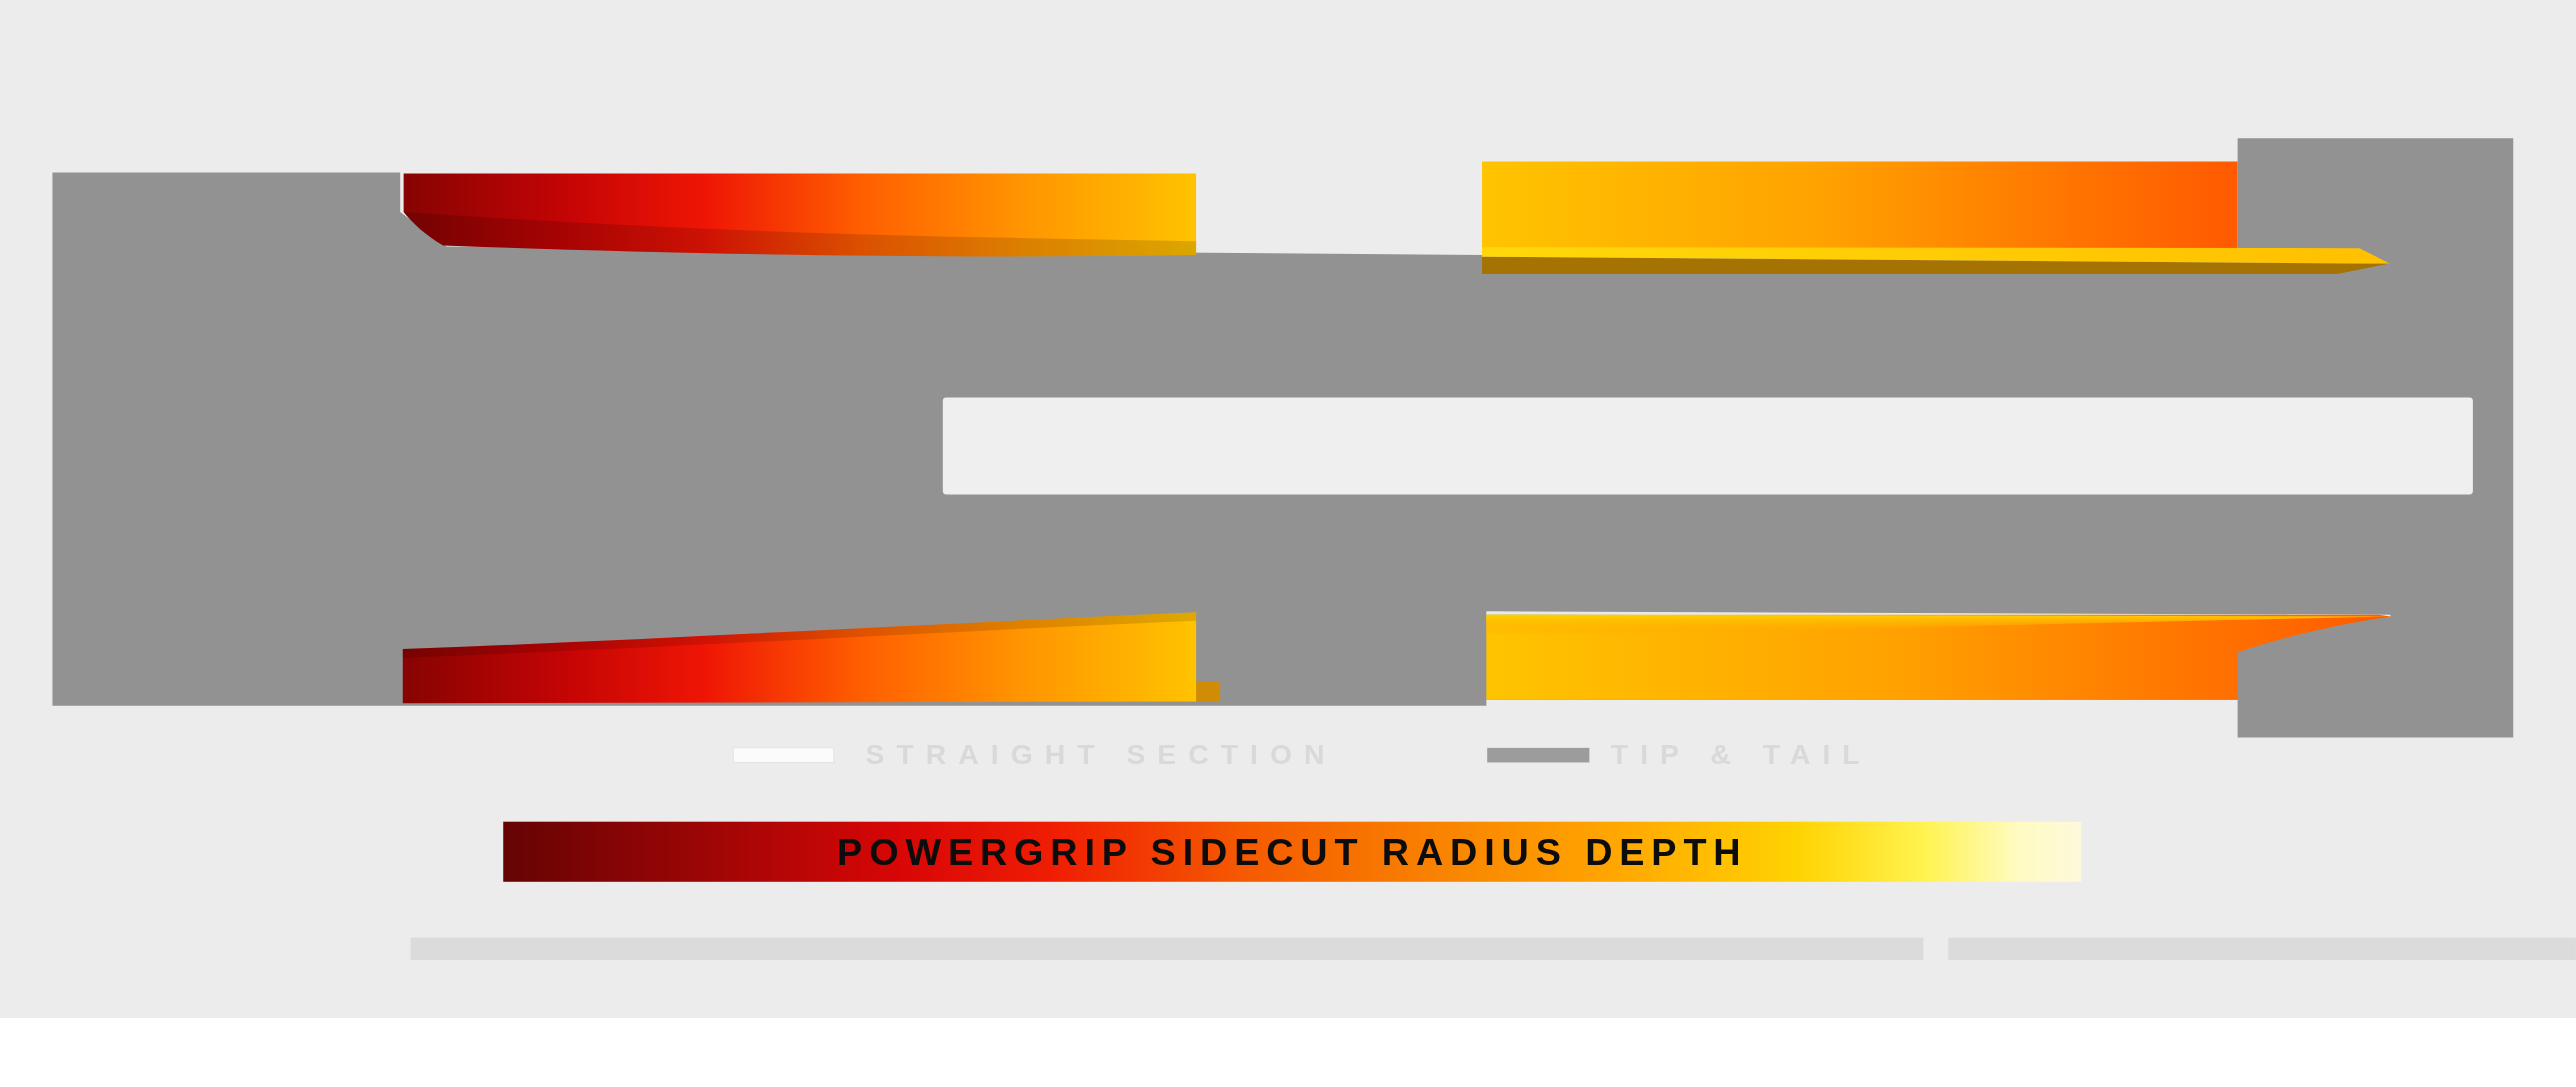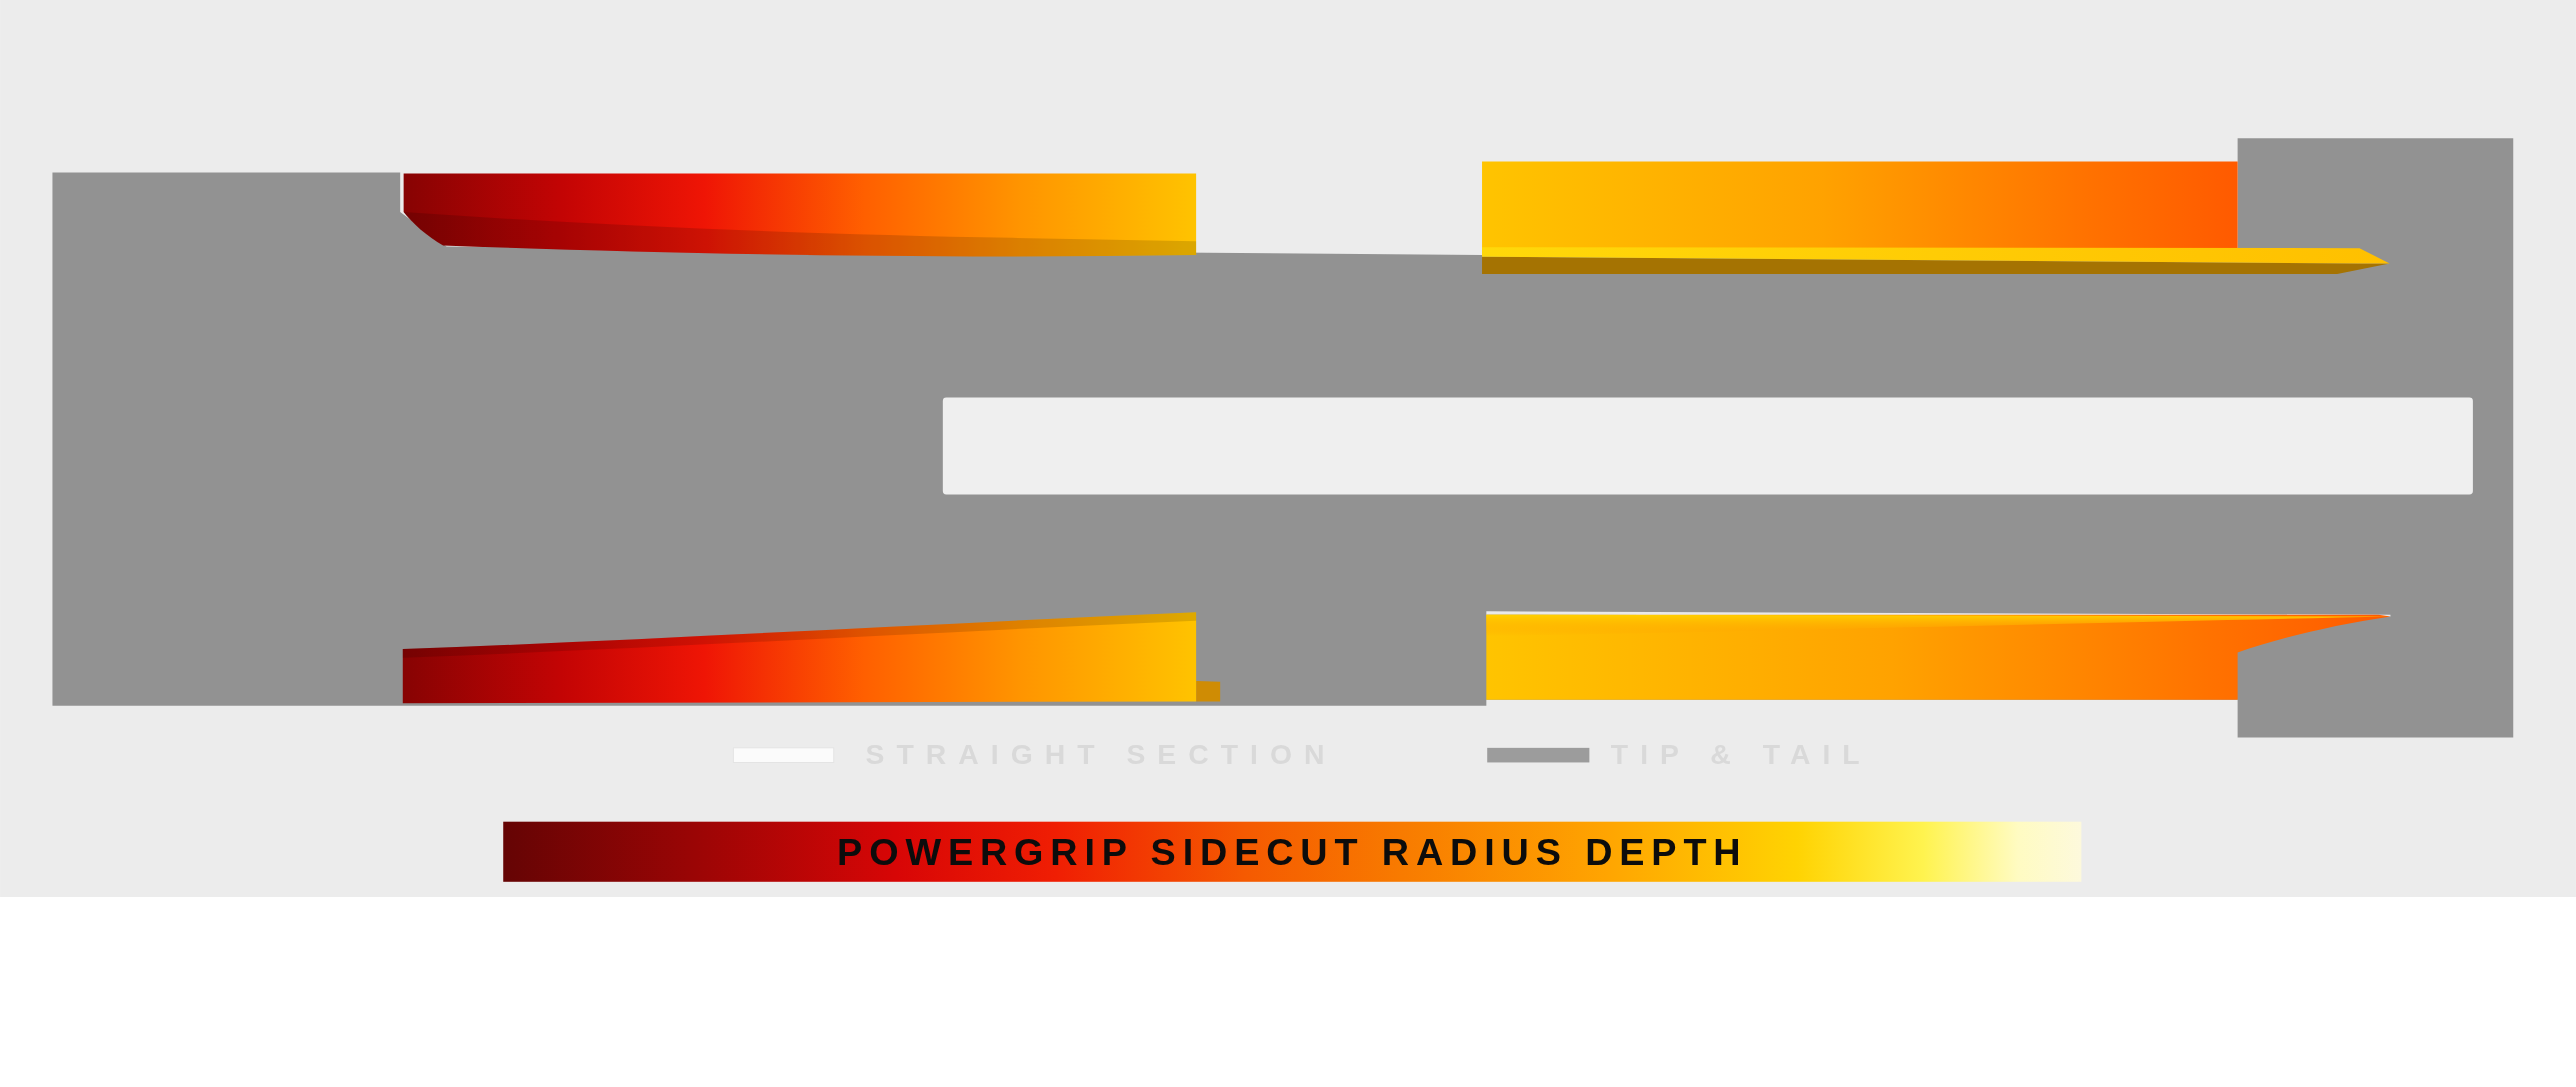--- a/index.html
+++ b/index.html
@@ -1,18 +1,18 @@
 <!DOCTYPE html>
 <html style="font-size:13.7px"><head>
 <meta charset="utf-8">
 <style>
   html,body{margin:0;padding:0;}
   .canvas{
     position:relative;
-    width:2576px;height:897px;
+    width:2576px;height:1018px;
     overflow:hidden;
     font-family:"Liberation Sans", sans-serif;
     text-decoration:underline;
   }
   svg text{font-family:"Liberation Sans", sans-serif;font-weight:bold;}
   .legend-label{font-size:33px;letter-spacing:14px;}
   .scale-label{font-size:44px;letter-spacing:8px;}
 </style>
 </head>
 <body>

